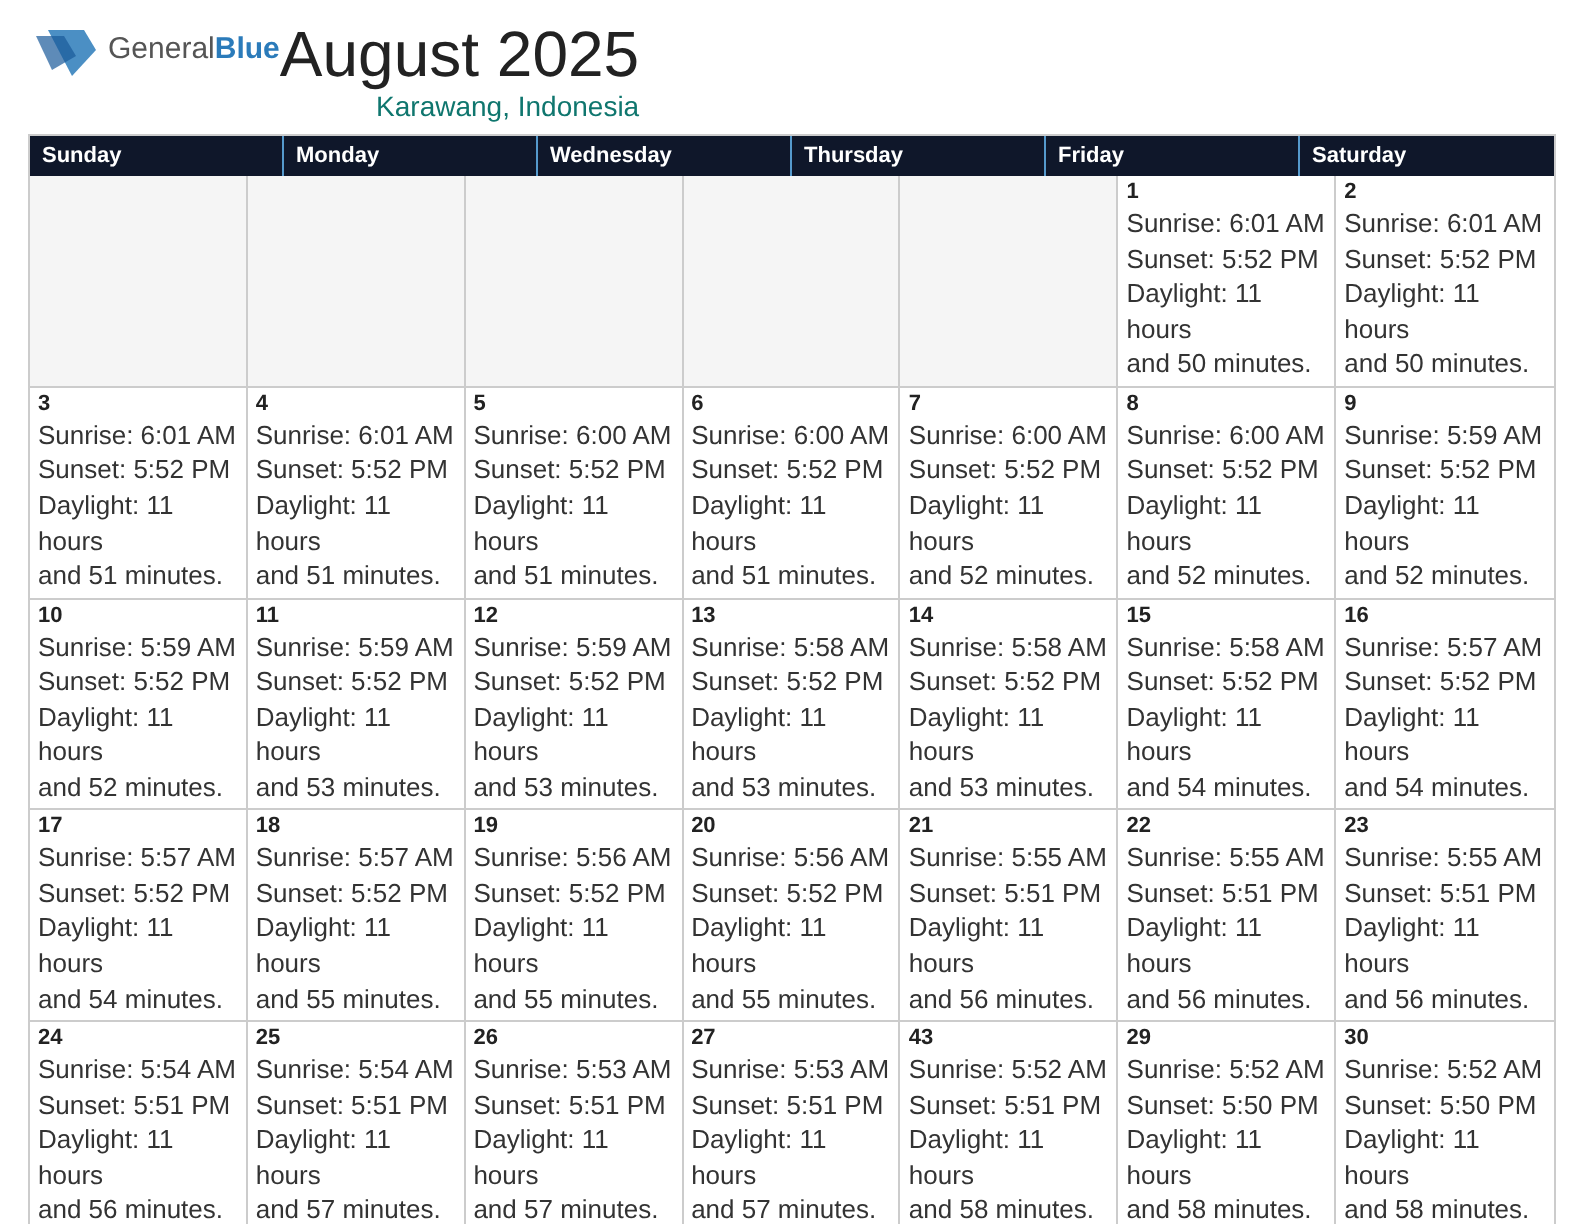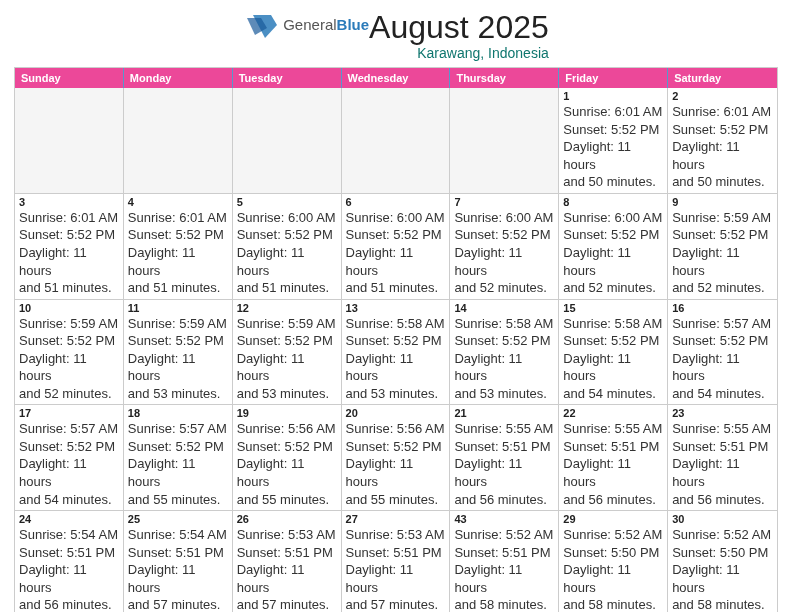--- a/index.html
+++ b/index.html
@@ -12,21 +12,21 @@
     }
     .page {
       width: 792px;
       height: 612px;
       padding: 10px 14px;
       display: flex;
       flex-direction: column;
     }
     .header {
       display: flex;
-      justify-content: center;
+      justify-content: flex-start;
       align-items: flex-start;
       margin-bottom: 6px;
     }
     .logo {
       display: flex;
       align-items: center;
       gap: 4px;
     }
     .logo-icon {
       width: 36px;
@@ -46,22 +46,22 @@
       color: #0f766e;
     }
     .calendar {
       flex: 1;
       display: flex;
       flex-direction: column;
       border: 1px solid #ccc;
     }
     .cal-header-row {
       display: grid;
-      grid-template-columns: repeat(7, 1fr);
-      background: #ec4899;
+      grid-template-columns: repeat(6, 1fr);
+      background: #0f172a;
     }
     .cal-header-cell {
       color: #fff;
       font-size: 11px;
       font-weight: bold;
       padding: 4px 6px;
       border-right: 1px solid #5599cc;
       text-align: left;
     }
     .cal-header-cell:last-child { border-right: none; }
@@ -123,21 +123,20 @@
     <div class="title-block">
       <div class="main-title">August 2025</div>
       <div class="subtitle">Karawang, Indonesia</div>
     </div>
   </div>
 
   <div class="calendar">
     <div class="cal-header-row" id="cal-header">
         <div class="cal-header-cell">Sunday</div>
         <div class="cal-header-cell">Monday</div>
-        <div class="cal-header-cell">Tuesday</div>
         <div class="cal-header-cell">Wednesday</div>
         <div class="cal-header-cell">Thursday</div>
         <div class="cal-header-cell">Friday</div>
         <div class="cal-header-cell">Saturday</div>
       </div>
     <div class="cal-body" id="cal-body">
         <div class="cal-row">
           <div class="cal-cell empty"></div>
           <div class="cal-cell empty"></div>
           <div class="cal-cell empty"></div>

